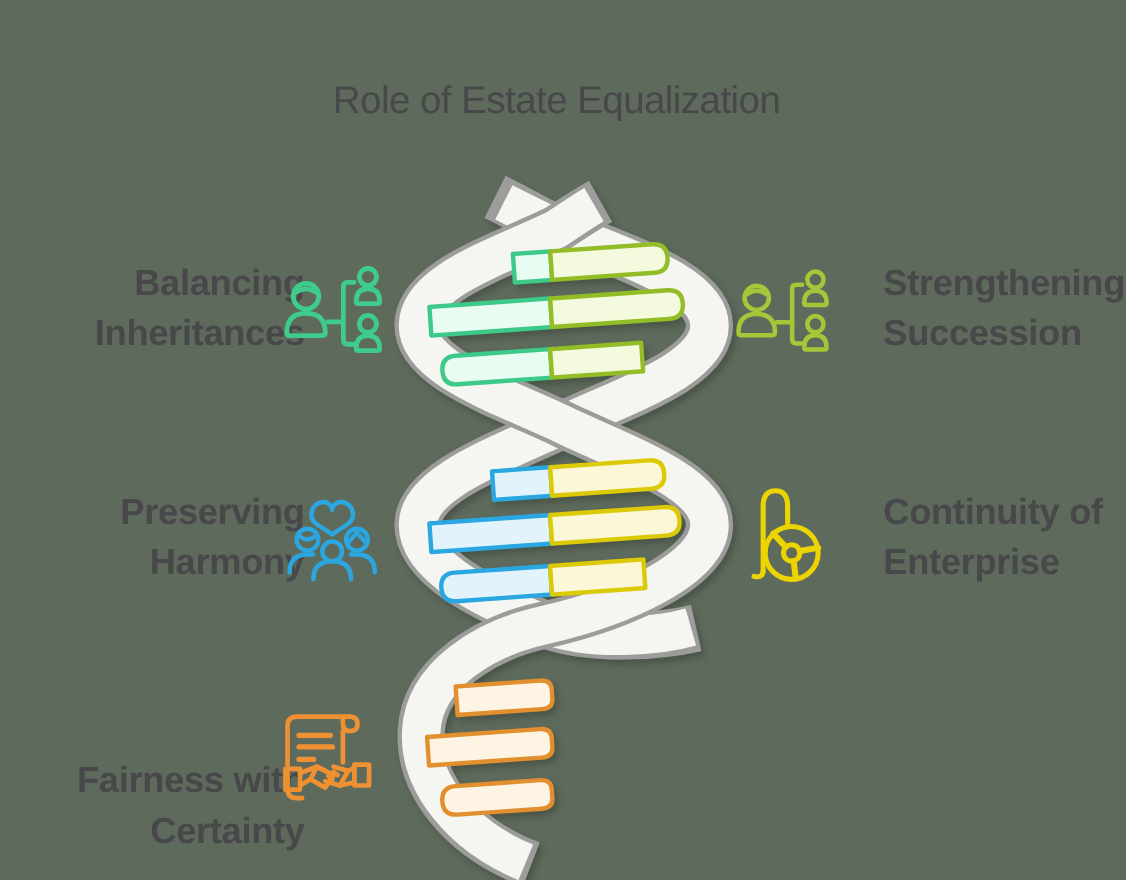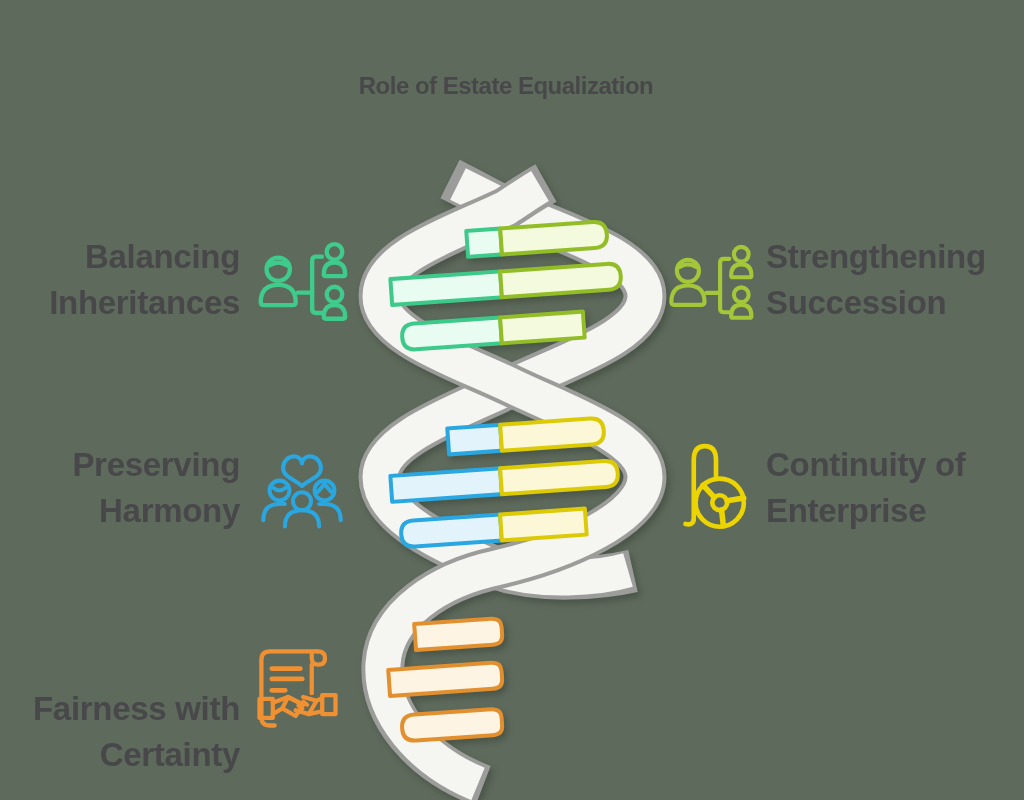--- a/index.html
+++ b/index.html
@@ -6,27 +6,27 @@
   .stage{
     position:relative;
     width:1024px;height:800px;
     background:var(--bg,#5e6a5c);
     overflow:hidden;
     font-family:"Liberation Sans","DejaVu Sans",sans-serif;
   }
   .title{
     position:absolute;top:72px;left:0;width:1012px;
     margin:0;text-align:center;
-    font-size:24px;font-weight:bold;letter-spacing:-0.5px;
+    font-size:35px;font-weight:normal;letter-spacing:-0.5px;
     color:var(--text,#48484a);
   }
   .label{
     position:absolute;
     font-size:33px;font-weight:bold;letter-spacing:-0.3px;
-    line-height:46px;color:var(--text,#48484a);
+    line-height:46px;color:var(--text,#48484a);padding-left:37px;
   }
   .l-left{left:0;width:240px;text-align:right;}
   .l-right{left:766px;width:250px;text-align:left;}
   .l-balancing{top:234px;}
   .l-strengthening{top:234px;}
   .l-preserving{top:442px;}
   .l-continuity{top:442px;}
   .l-fairness{top:646px;margin-top:40px;}
   .icon{position:absolute;}
   .icon svg{width:100%;height:100%;display:block;}

